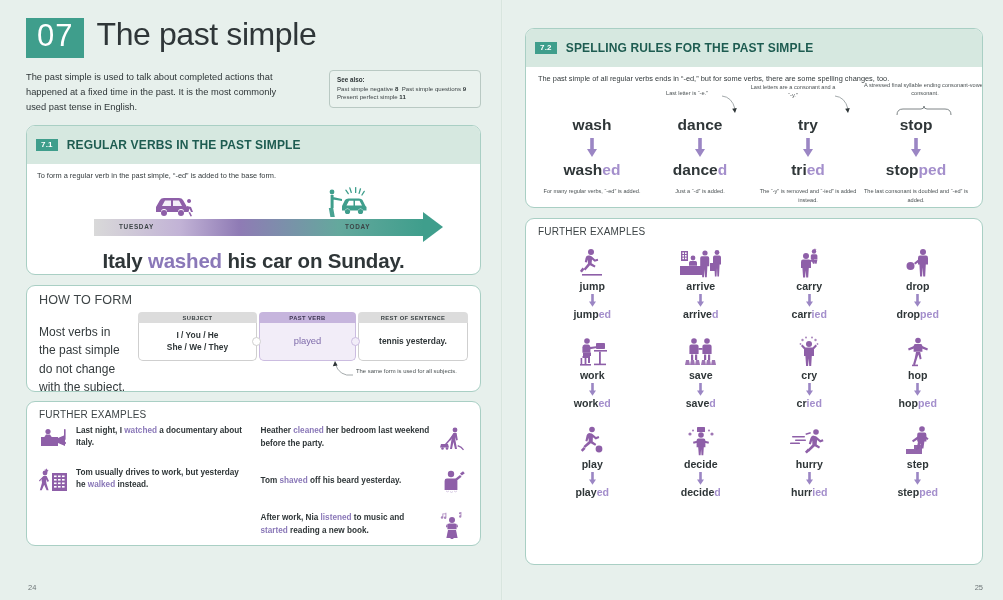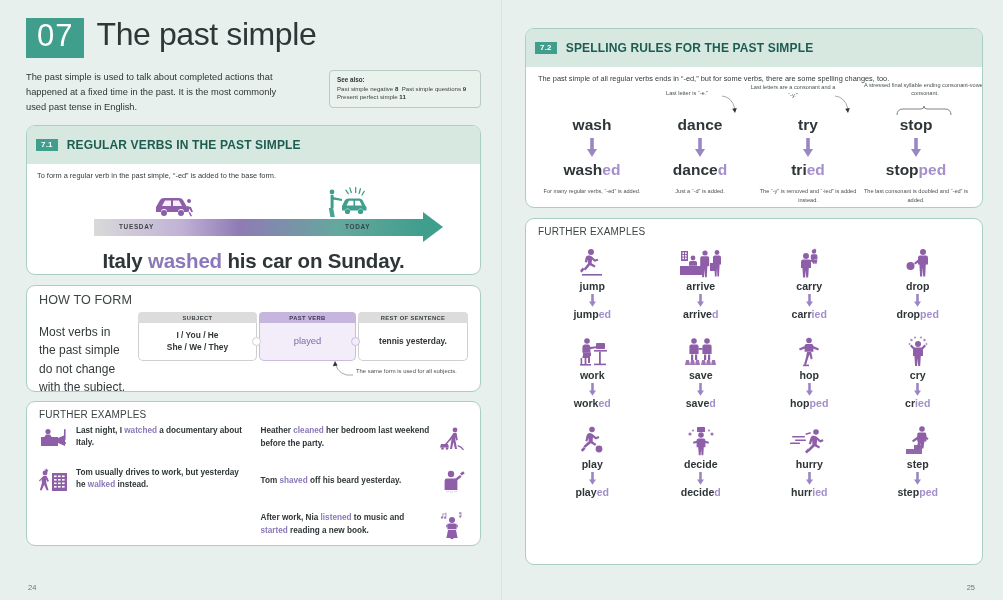--- a/index.html
+++ b/index.html
@@ -149,21 +149,21 @@
   .gx-row { display: flex; }
   .gx-cell { flex: 1; text-align: center; }
   .gx-ico { height: 34px; display: flex; align-items: flex-end; justify-content: center; }
   .gx-base { font-size: 10.6px; font-weight: bold; color: #2f3638; margin-top: 1px; }
   .gx-arw { margin: 2px auto 1px auto; width: 7px; }
   .gx-res { font-size: 10.6px; font-weight: bold; color: #2f3638; }
   .gx-res .suf { color: #a48fcc; }
 
   .pageno { position: absolute; bottom: 8px; font-size: 7.5px; color: #6d7577; }
   .pageno.l { left: 28px; }
-  .pageno.r { right: 28px; }
+  .pageno.r { right: 20px; }
 
   svg { display: block; }
   .pur { fill: #8e5fa8; }
   .tea { fill: #3f9e8c; }
 </style>
 </head>
 <body>
 
 <div class="spread">
 
@@ -613,57 +613,57 @@
               <div class="gx-base">save</div>
               <svg class="gx-arw" height="13" viewBox="0 0 7 13">
                   <path d="M2.2 0 h2.6 v7.4 h2.2 l-3.5 5.3 l-3.5 -5.3 h2.2z" fill="#9b86c4"></path>
                 </svg>
               <div class="gx-res"><span>save</span><span class="suf">d</span></div>
             </div>
 
             <div class="gx-cell">
               <div class="gx-ico">
                 <svg width="30" height="32" viewBox="0 0 30 32">
-                  <circle class="pur" cx="15" cy="4.5" r="2.8"></circle>
-                  <path class="pur" d="M12.4 8 h5.2 q1.8 0 1.8 2.2 v5.6 h-8.8 v-5.6 q0 -2.2 1.8 -2.2z"></path>
-                  <path class="pur" d="M12 9.6 l-7 3 l0.8 1.9 l6.6 -2.5z M18 9.6 l7 3 l-0.8 1.9 l-6.6 -2.5z"></path>
-                  <path class="pur" d="M13 16 l-1.6 8 l2 0.4 l2 -6 l1.4 5 l1.8 -0.6 l-1.4 -6.8z"></path>
-                  <path class="pur" d="M11.4 23.6 l2 0.6 l-1.4 5 l-2 -0.6z"></path>
-                  <path class="pur" d="M9 28.6 h6 v1.6 h-6z"></path>
-                </svg>
-              </div>
-              <div class="gx-base">hop</div>
-              <svg class="gx-arw" height="13" viewBox="0 0 7 13">
-                  <path d="M2.2 0 h2.6 v7.4 h2.2 l-3.5 5.3 l-3.5 -5.3 h2.2z" fill="#9b86c4"></path>
-                </svg>
-              <div class="gx-res"><span>hop</span><span class="suf">ped</span></div>
-            </div>
-
-            <div class="gx-cell">
-              <div class="gx-ico">
-                <svg width="30" height="32" viewBox="0 0 30 32">
                   <circle class="pur" cx="15" cy="8" r="3"></circle>
                   <path class="pur" d="M12 11.6 h6 q2 0 2 2.4 v6 h-2.2 l-0.6 10 h-2 l-0.5 -7.4 l-0.6 7.4 h-2 l-0.7 -10 h-1.4 v-6 q0 -2.4 2 -2.4z"></path>
                   <path class="pur" d="M12.4 12.6 l-4 -4 l-1.4 1.4 l4.2 4.4z M17.6 12.6 l4 -4 l1.4 1.4 l-4.2 4.4z"></path>
                   <g class="pur" opacity="0.75">
                     <circle cx="8.5" cy="4" r="1.2"></circle>
                       <circle cx="21.5" cy="4" r="1.2"></circle>
                     <circle cx="12" cy="1.6" r="1"></circle>
                       <circle cx="18" cy="1.6" r="1"></circle>
                     <circle cx="6.5" cy="8" r="0.9"></circle>
                       <circle cx="23.5" cy="8" r="0.9"></circle>
                   </g>
                 </svg>
               </div>
               <div class="gx-base">cry</div>
               <svg class="gx-arw" height="13" viewBox="0 0 7 13">
                   <path d="M2.2 0 h2.6 v7.4 h2.2 l-3.5 5.3 l-3.5 -5.3 h2.2z" fill="#9b86c4"></path>
                 </svg>
               <div class="gx-res"><span>cr</span><span class="suf">ied</span></div>
             </div>
+
+            <div class="gx-cell">
+              <div class="gx-ico">
+                <svg width="30" height="32" viewBox="0 0 30 32">
+                  <circle class="pur" cx="15" cy="4.5" r="2.8"></circle>
+                  <path class="pur" d="M12.4 8 h5.2 q1.8 0 1.8 2.2 v5.6 h-8.8 v-5.6 q0 -2.2 1.8 -2.2z"></path>
+                  <path class="pur" d="M12 9.6 l-7 3 l0.8 1.9 l6.6 -2.5z M18 9.6 l7 3 l-0.8 1.9 l-6.6 -2.5z"></path>
+                  <path class="pur" d="M13 16 l-1.6 8 l2 0.4 l2 -6 l1.4 5 l1.8 -0.6 l-1.4 -6.8z"></path>
+                  <path class="pur" d="M11.4 23.6 l2 0.6 l-1.4 5 l-2 -0.6z"></path>
+                  <path class="pur" d="M9 28.6 h6 v1.6 h-6z"></path>
+                </svg>
+              </div>
+              <div class="gx-base">hop</div>
+              <svg class="gx-arw" height="13" viewBox="0 0 7 13">
+                  <path d="M2.2 0 h2.6 v7.4 h2.2 l-3.5 5.3 l-3.5 -5.3 h2.2z" fill="#9b86c4"></path>
+                </svg>
+              <div class="gx-res"><span>hop</span><span class="suf">ped</span></div>
+            </div>
           </div>
 
           <div class="gx-row">
             <div class="gx-cell">
               <div class="gx-ico">
                 <svg width="34" height="32" viewBox="0 0 34 32">
                   <circle class="pur" cx="17" cy="4.5" r="2.8"></circle>
                   <path class="pur" d="M14 8 q-2 0.6 -2.4 2.6 l-1.2 5.4 l2 0.5 l1 -3.6 l0.4 3.4 l-5.4 5 l1.6 1.7 l5.8 -4.8 l4.4 2.6 l1.1 -1.8 l-3.6 -2.6 l0.2 -4.2 l2.8 2.2 l3.6 -1.4 l-0.7 -1.9 l-2.6 1 l-3.2 -2.8 q-1 -1 -2.4 -1.1z"></path>
                   <path class="pur" d="M8.6 22 l2 1.8 l-3 3 l-1.8 -1.8z"></path>
                   <circle class="pur" cx="24" cy="24" r="3.4"></circle>

